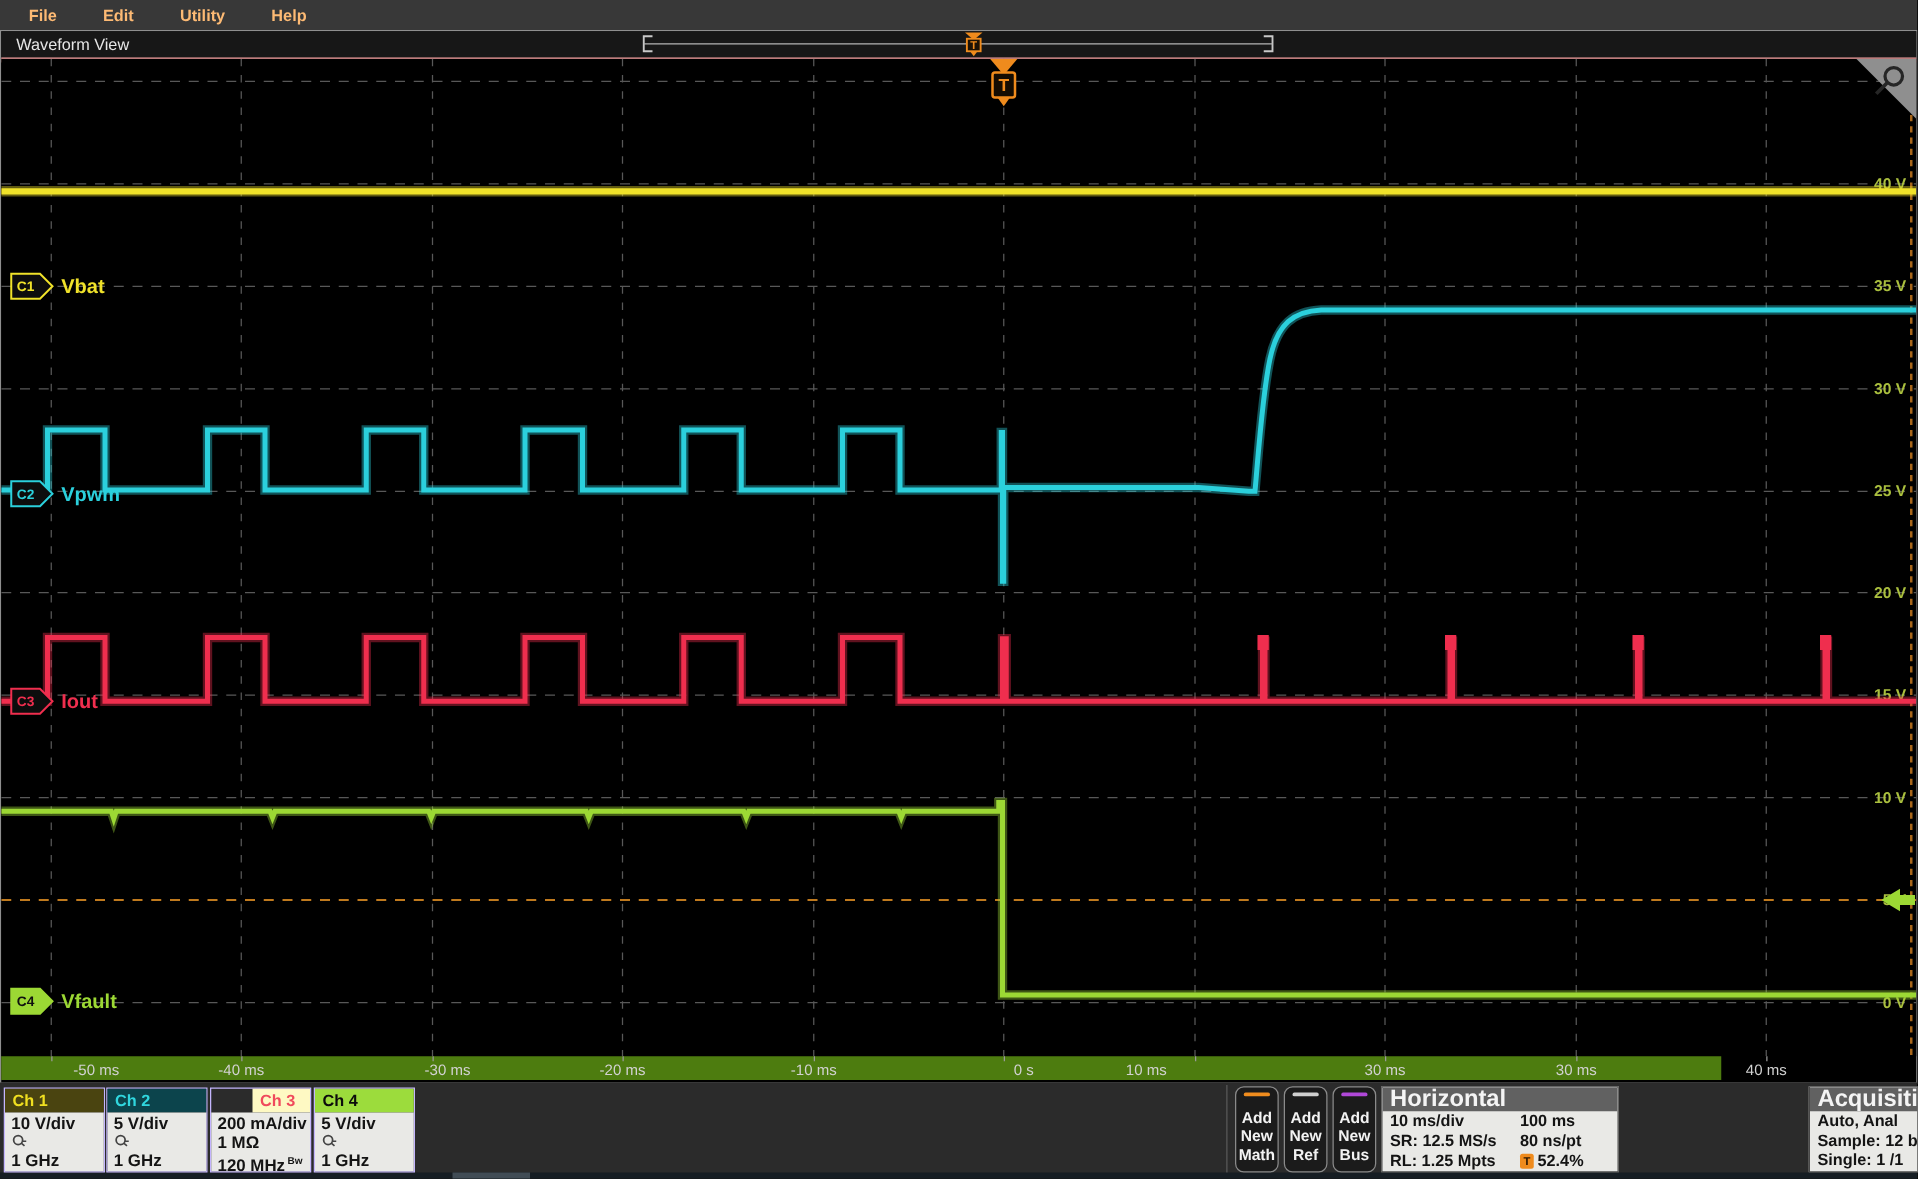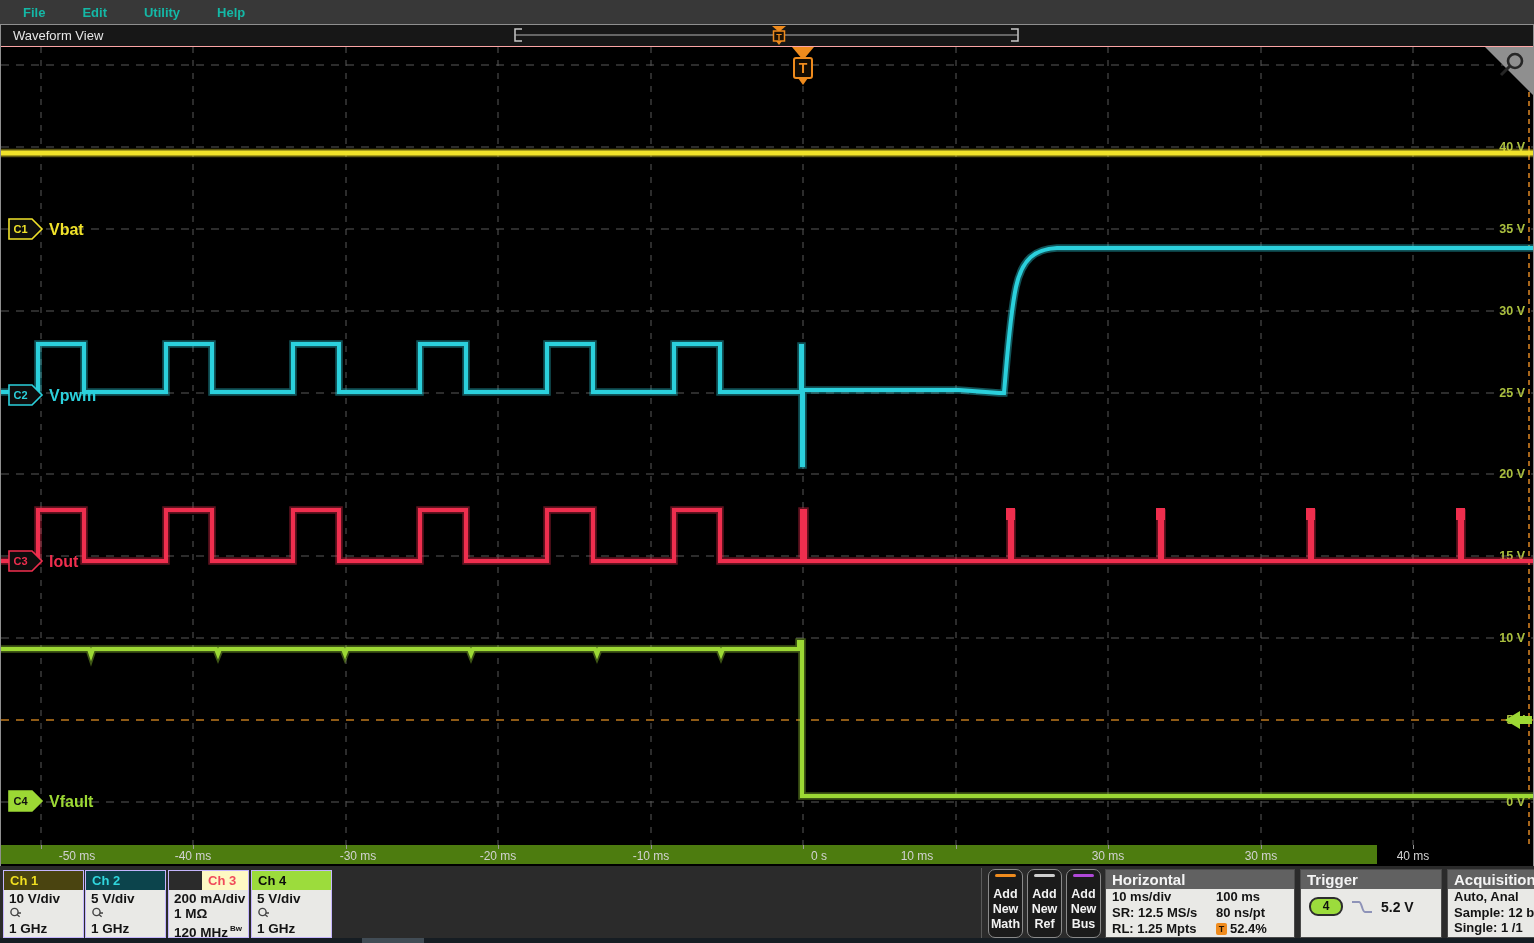--- a/index.html
+++ b/index.html
@@ -2,21 +2,21 @@
 <html><head>
 <meta charset="utf-8">
 <style>
   html,body{margin:0;padding:0;background:#000;}
   body{width:1534px;height:943px;position:relative;overflow:hidden;
        font-family:"Liberation Sans",sans-serif;-webkit-font-smoothing:antialiased;}
 
   
   .menubar{position:absolute;top:0;left:0;width:100%;height:24px;background:#383838;
            display:flex;align-items:center;}
-  .menu-item{color:#14b8a6;font-size:13px;font-weight:700;padding:0 14px;margin-left:9px;cursor:default;}
+  .menu-item{color:#fdba74;font-size:13px;font-weight:700;padding:0 14px;margin-left:9px;cursor:default;}
 
   
   .wv{position:absolute;top:24px;left:0;width:1532px;height:841px;border:1px solid #8f8f8f;background:#000;}
   .wv-title{position:relative;height:21px;background:#171717;border-bottom:4px solid #fca5a5;}
   .wv-title-text{position:absolute;left:12px;top:3px;color:#e6e6e6;font-size:13px;}
   .minimap{position:absolute;top:0;left:512px;}
 
   .plot{position:absolute;top:22px;left:0;width:1532px;height:798px;background:#000;}
   .timerow{position:absolute;top:820px;left:0;width:1376px;height:19px;background:#4d7c0f;}
   .tick{position:absolute;top:0;width:1px;height:4px;background:#9a9a9a;}
@@ -31,21 +31,21 @@
   .bwtag{font-size:8px;font-weight:700;vertical-align:super;margin-left:2px;}
 
   .addbtn{position:absolute;top:3px;width:35px;height:69px;background:#1b1b1b;border:1px solid #8a8a8a;
           border-radius:7px;color:#f2f2f2;font-size:12.5px;font-weight:700;text-align:center;
           padding-top:17px;box-sizing:border-box;line-height:15px;cursor:pointer;}
   .addbtn .accent{position:absolute;top:4px;left:6px;right:6px;height:3px;border-radius:2px;}
   .vsep{position:absolute;left:981px;top:2px;width:1px;height:72px;background:#5a5a5a;}
 
   .panel{position:absolute;top:3px;height:69px;background:#e9e9e6;border:1px solid #4a4a4a;
          box-sizing:border-box;overflow:hidden;cursor:pointer;}
-  .panel-hd{background:#616161;color:#f4f4f4;font-size:15px;font-weight:700;height:19px;
+  .panel-hd{background:#616161;color:#f4f4f4;font-size:19px;font-weight:700;height:19px;
             line-height:19px;padding-left:6px;}
   .hrow{display:flex;font-size:13px;font-weight:600;color:#141414;line-height:16px;}
   .hrow .c1{width:104px;padding-left:6px;white-space:nowrap;}
   .hrow .c2{white-space:nowrap;display:flex;align-items:center;}
   .t-ico{display:inline-block;width:11px;height:12px;background:#ef8b1d;color:#241300;font-size:9px;
          font-weight:700;text-align:center;line-height:12px;border-radius:2px;margin-right:3px;}
   .trigbody{display:flex;align-items:center;gap:7px;padding:8px 0 0 8px;}
   .srcpill{width:30px;height:15px;background:#9cdc3c;border:2px solid #2d2d2d;border-radius:9px;
            color:#101010;font-size:12px;font-weight:700;text-align:center;line-height:15px;}
   .triglevel{color:#141414;font-size:14px;font-weight:600;}
@@ -191,30 +191,20 @@
           <span class="c1">SR: 12.5 MS/s</span>
           <span class="c2">80 ns/pt</span>
         </div>
         <div class="hrow">
           <span class="c1">RL: 1.25 Mpts</span>
           <span class="c2"><span class="t-ico">T</span>52.4%</span>
         </div>
       </div>
   </div>
 
-  <div class="panel" style="left:1300px;width:142px;">
-    <div class="panel-hd">Trigger</div>
-    <div class="trigbody">
-      <span class="srcpill">4</span>
-      <svg width="24" height="16">
-        <path d="M2,3 H9 C12,3 12,13 15,13 H22" fill="none" stroke="#8e93b8" stroke-width="2"></path>
-      </svg>
-      <span class="triglevel">5.2 V</span>
-    </div>
-  </div>
 
   <div class="panel" style="left:1447px;width:150px;">
     <div class="panel-hd">Acquisition</div>
     <div id="acqrows">
         <div class="acqrow">Auto,    Anal</div>
         <div class="acqrow">Sample: 12 b</div>
         <div class="acqrow">Single: 1 /1</div>
       </div>
   </div>
 

